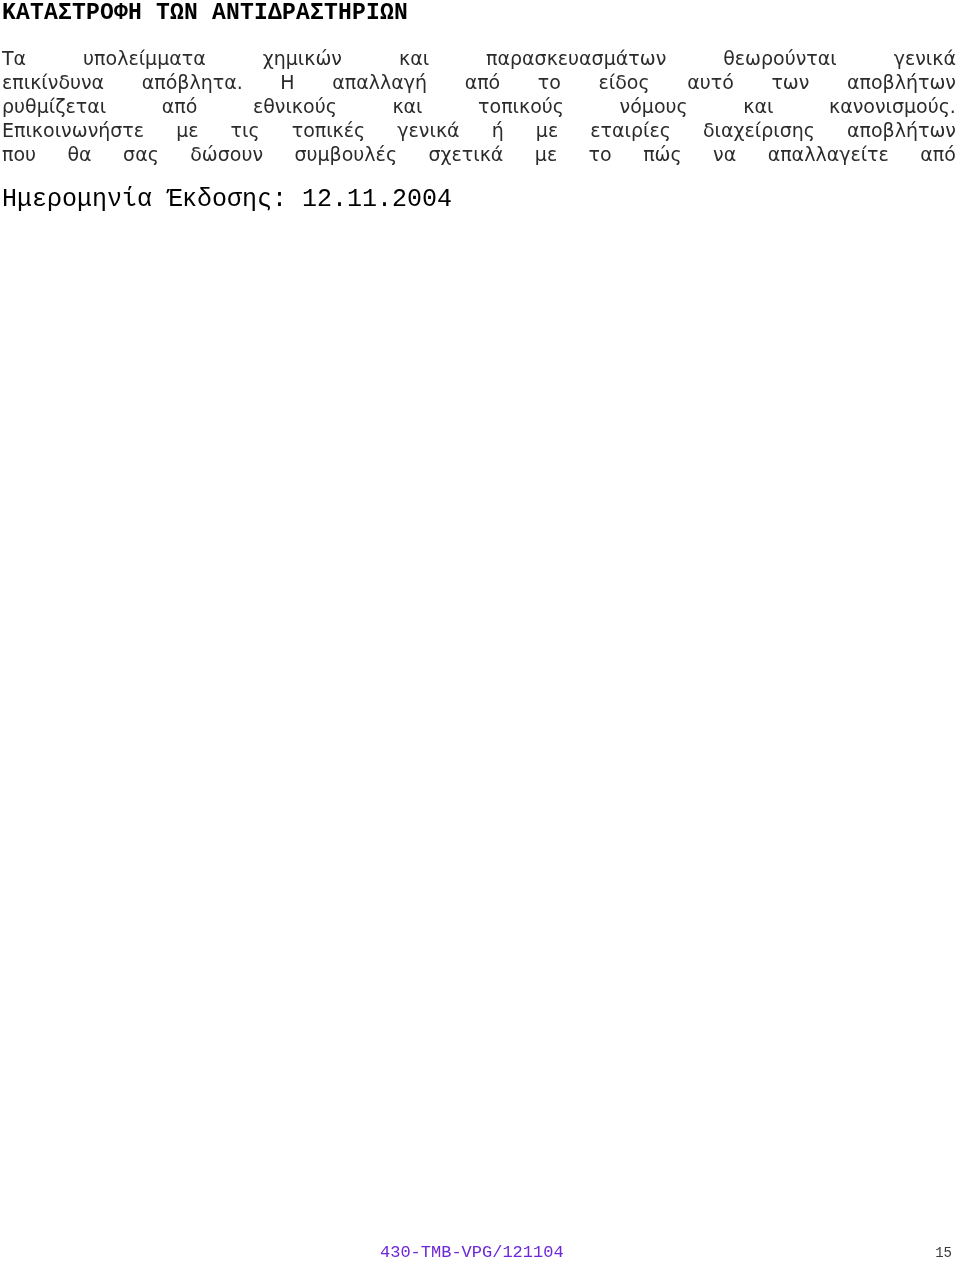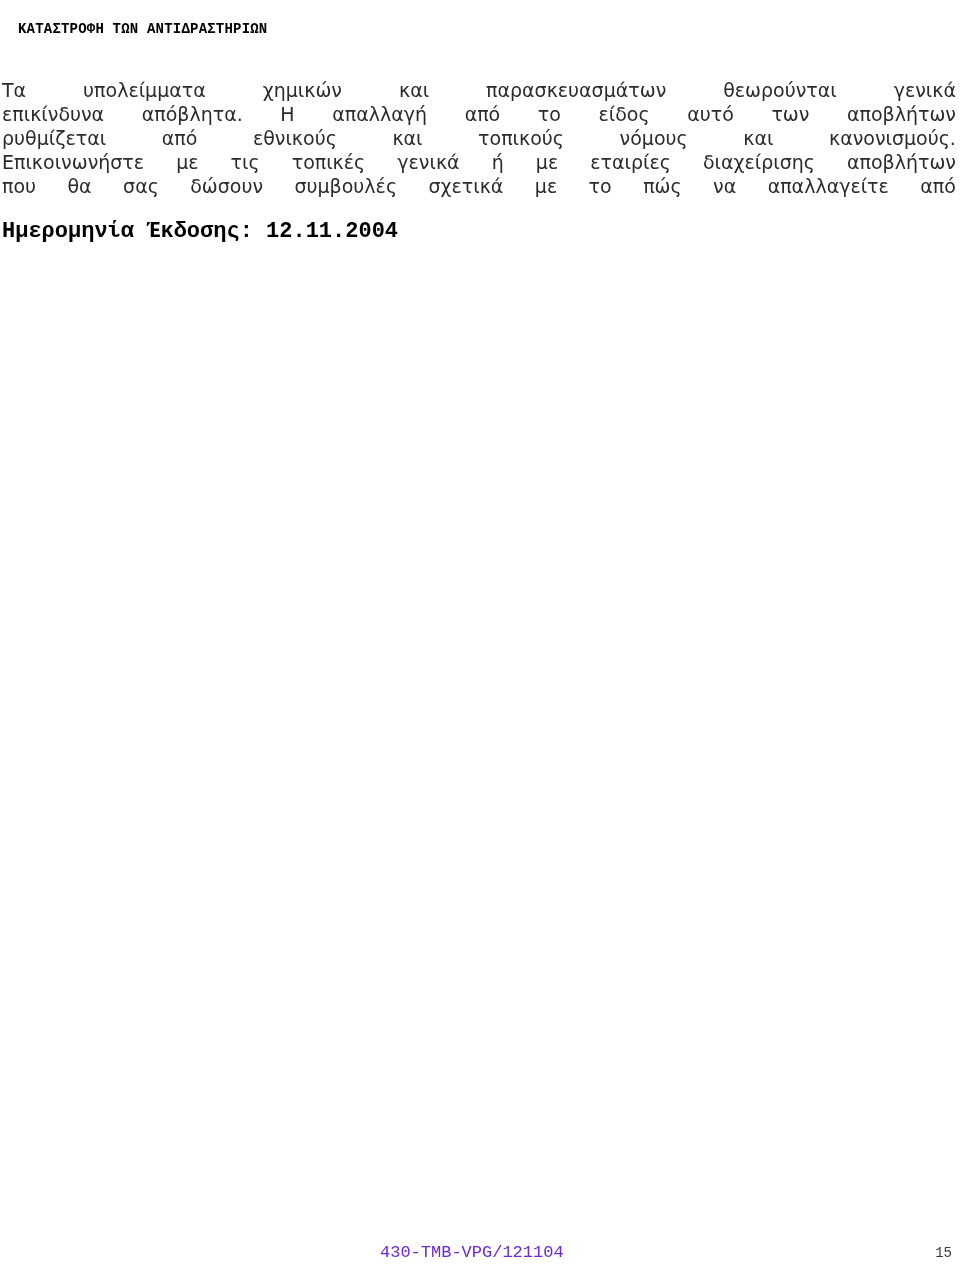--- a/index.html
+++ b/index.html
@@ -28,25 +28,25 @@
   .content {
     position: absolute;
     left: 2px;
     top: 0;
     width: 954px;
   }
 
   .doc-heading {
     font-family: "Liberation Mono", "DejaVu Sans Mono", monospace;
     font-weight: bold;
-    font-size: 14px;
+    font-size: 23px;
     line-height: 22px;
     letter-spacing: 0.2px;
     color: #000000;
-    margin: 16px;
+    margin: 0;
     padding: 2px 0 0 0;
     white-space: nowrap;
   }
 
   .body-paragraph {
     margin: 0;
     padding: 0;
     font-family: "DejaVu Sans", "Liberation Sans", sans-serif;
     font-size: 19px;
     line-height: 24px;
@@ -70,22 +70,22 @@
   .body-paragraph .line.justify > span {
     white-space: pre;
   }
 
   .para-spacer {
     height: 22px;
   }
 
   .date-line {
     font-family: "Liberation Mono", "DejaVu Sans Mono", monospace;
-    font-weight: bold;
-    font-size: 22px;
+    font-weight: normal;
+    font-size: 25px;
     line-height: 24px;
     color: #000000;
     margin: 0;
     white-space: pre;
   }
 
   
   .footer {
     position: absolute;
     left: 0;

